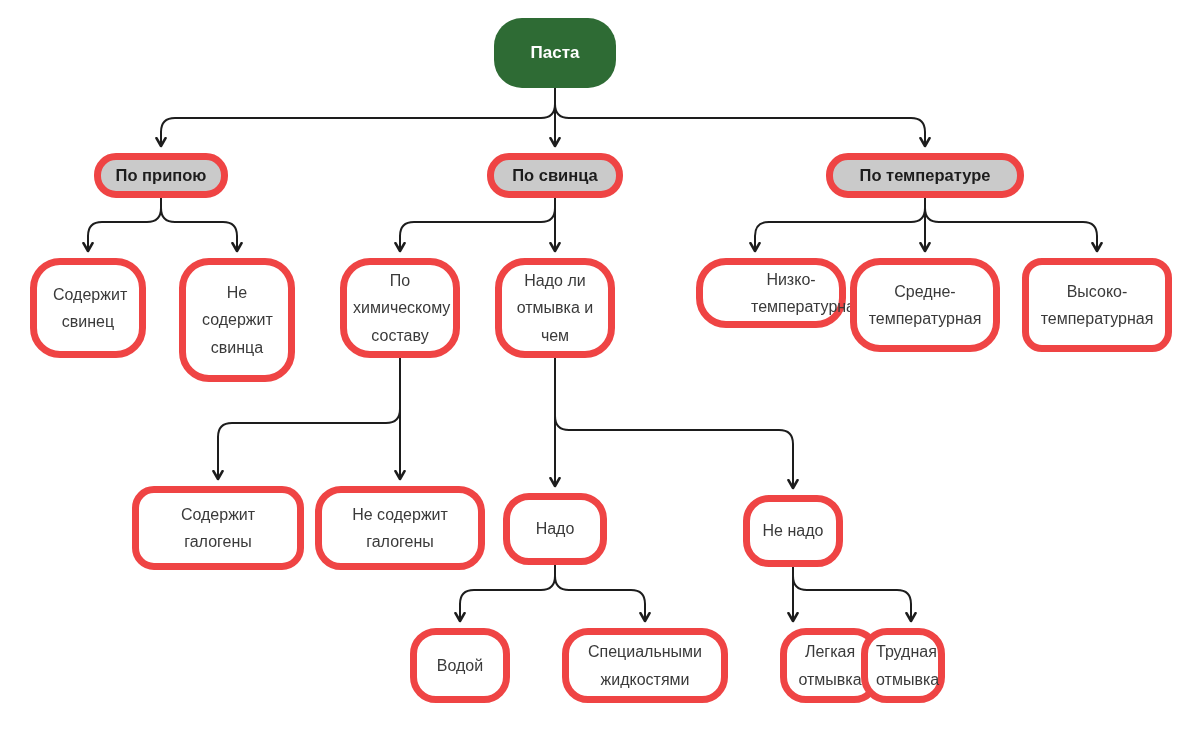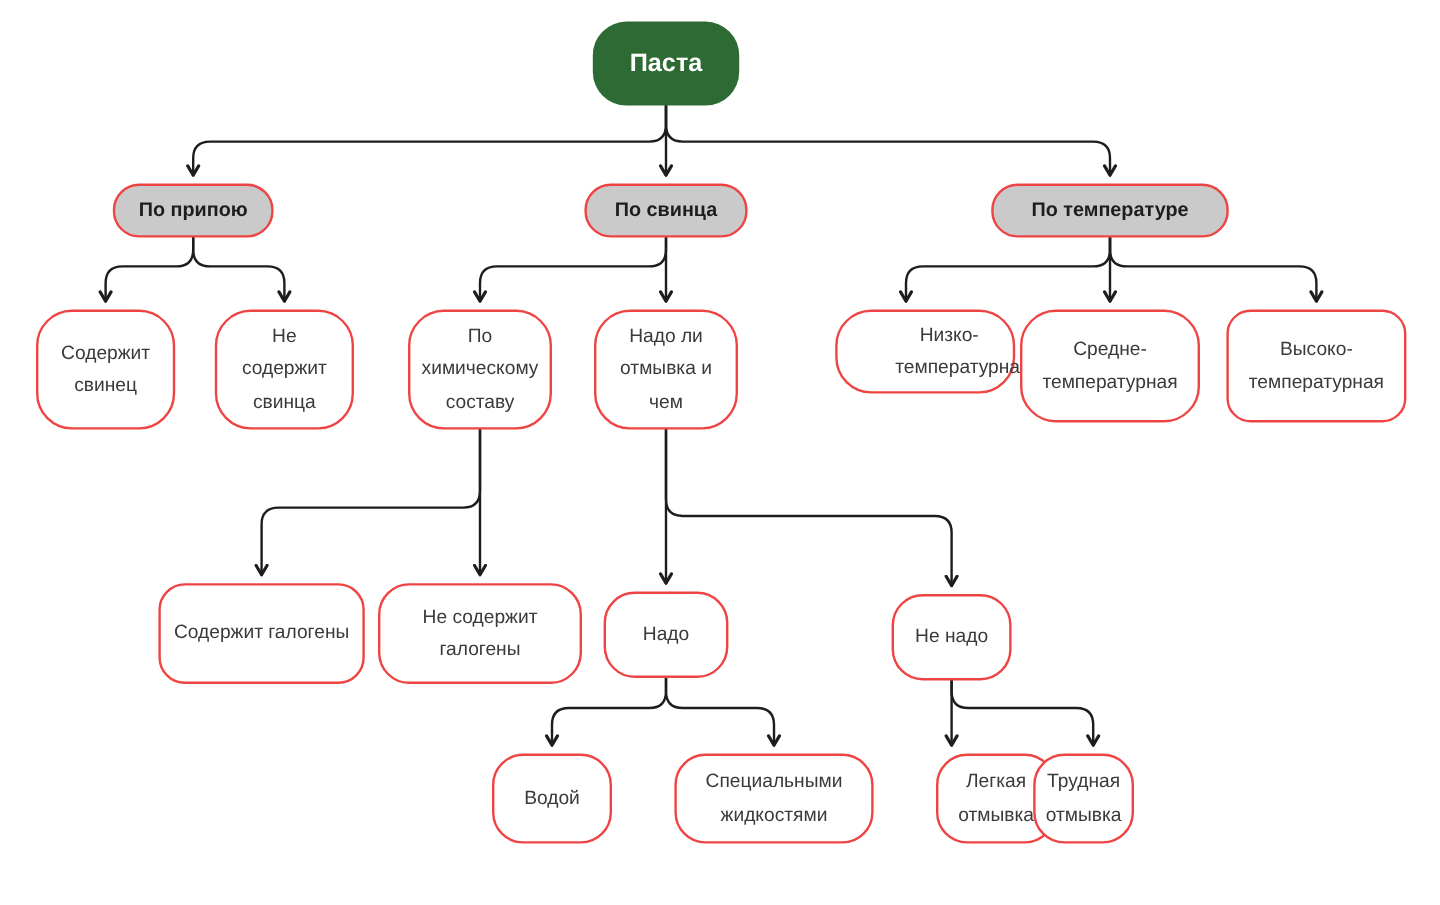--- a/index.html
+++ b/index.html
@@ -16,32 +16,32 @@
   }
   .connectors path{
     fill:none;stroke:#1d1d1d;stroke-width:2;stroke-linecap:round;
   }
   .node{
     position:absolute;z-index:2;
     display:flex;align-items:center;justify-content:center;
     text-align:center;
     box-sizing:border-box;
     background:#ffffff;
-    border:2px solid #ef4444;
+    border:7px solid #ef4444;
     color:#3a3a3a;
     font-size:16px;line-height:1.7;
     border-radius:30px;
     padding:0 8px;
   }
   .node.root{
     background:#2e6b34;
     border:none;
     color:#ffffff;
     font-weight:bold;
-    font-size:21px;
+    font-size:17px;
     border-radius:28px;
   }
   .node.cat{
     background:#cacaca;
     color:#1d1d1d;
     font-weight:bold;
     font-size:16.5px;
     border-radius:22px;
     padding:0 12px;
   }
@@ -90,21 +90,21 @@
   <div class="node cat" style="left:487px;top:153px;width:136px;height:45px;">
     <span class="lbl">По свинца</span>
   </div>
   <div class="node cat" style="left:826px;top:153px;width:198px;height:45px;">
     <span class="lbl">По температуре</span>
   </div>
 
   <div class="node tight" style="left:30px;top:258px;width:116px;height:100px;">
     <span class="lbl">Содержит свинец</span>
   </div>
-  <div class="node tight" style="left:179px;top:258px;width:116px;height:100px;">
+  <div class="node tight" style="left:179px;top:258px;width:116px;height:124px;">
     <span class="lbl">Не содержит свинца</span>
   </div>
   <div class="node" style="left:340px;top:258px;width:120px;height:100px;padding:0 6px;">
     <span class="lbl">По химическому составу</span>
   </div>
   <div class="node" style="left:495px;top:258px;width:120px;height:100px;padding:0 6px;">
     <span class="lbl">Надо ли отмывка и чем</span>
   </div>
   <div class="node" style="left:696px;top:258px;width:150px;height:70px;padding-left:48px;">
     <span class="lbl">Низко-температурная</span>

